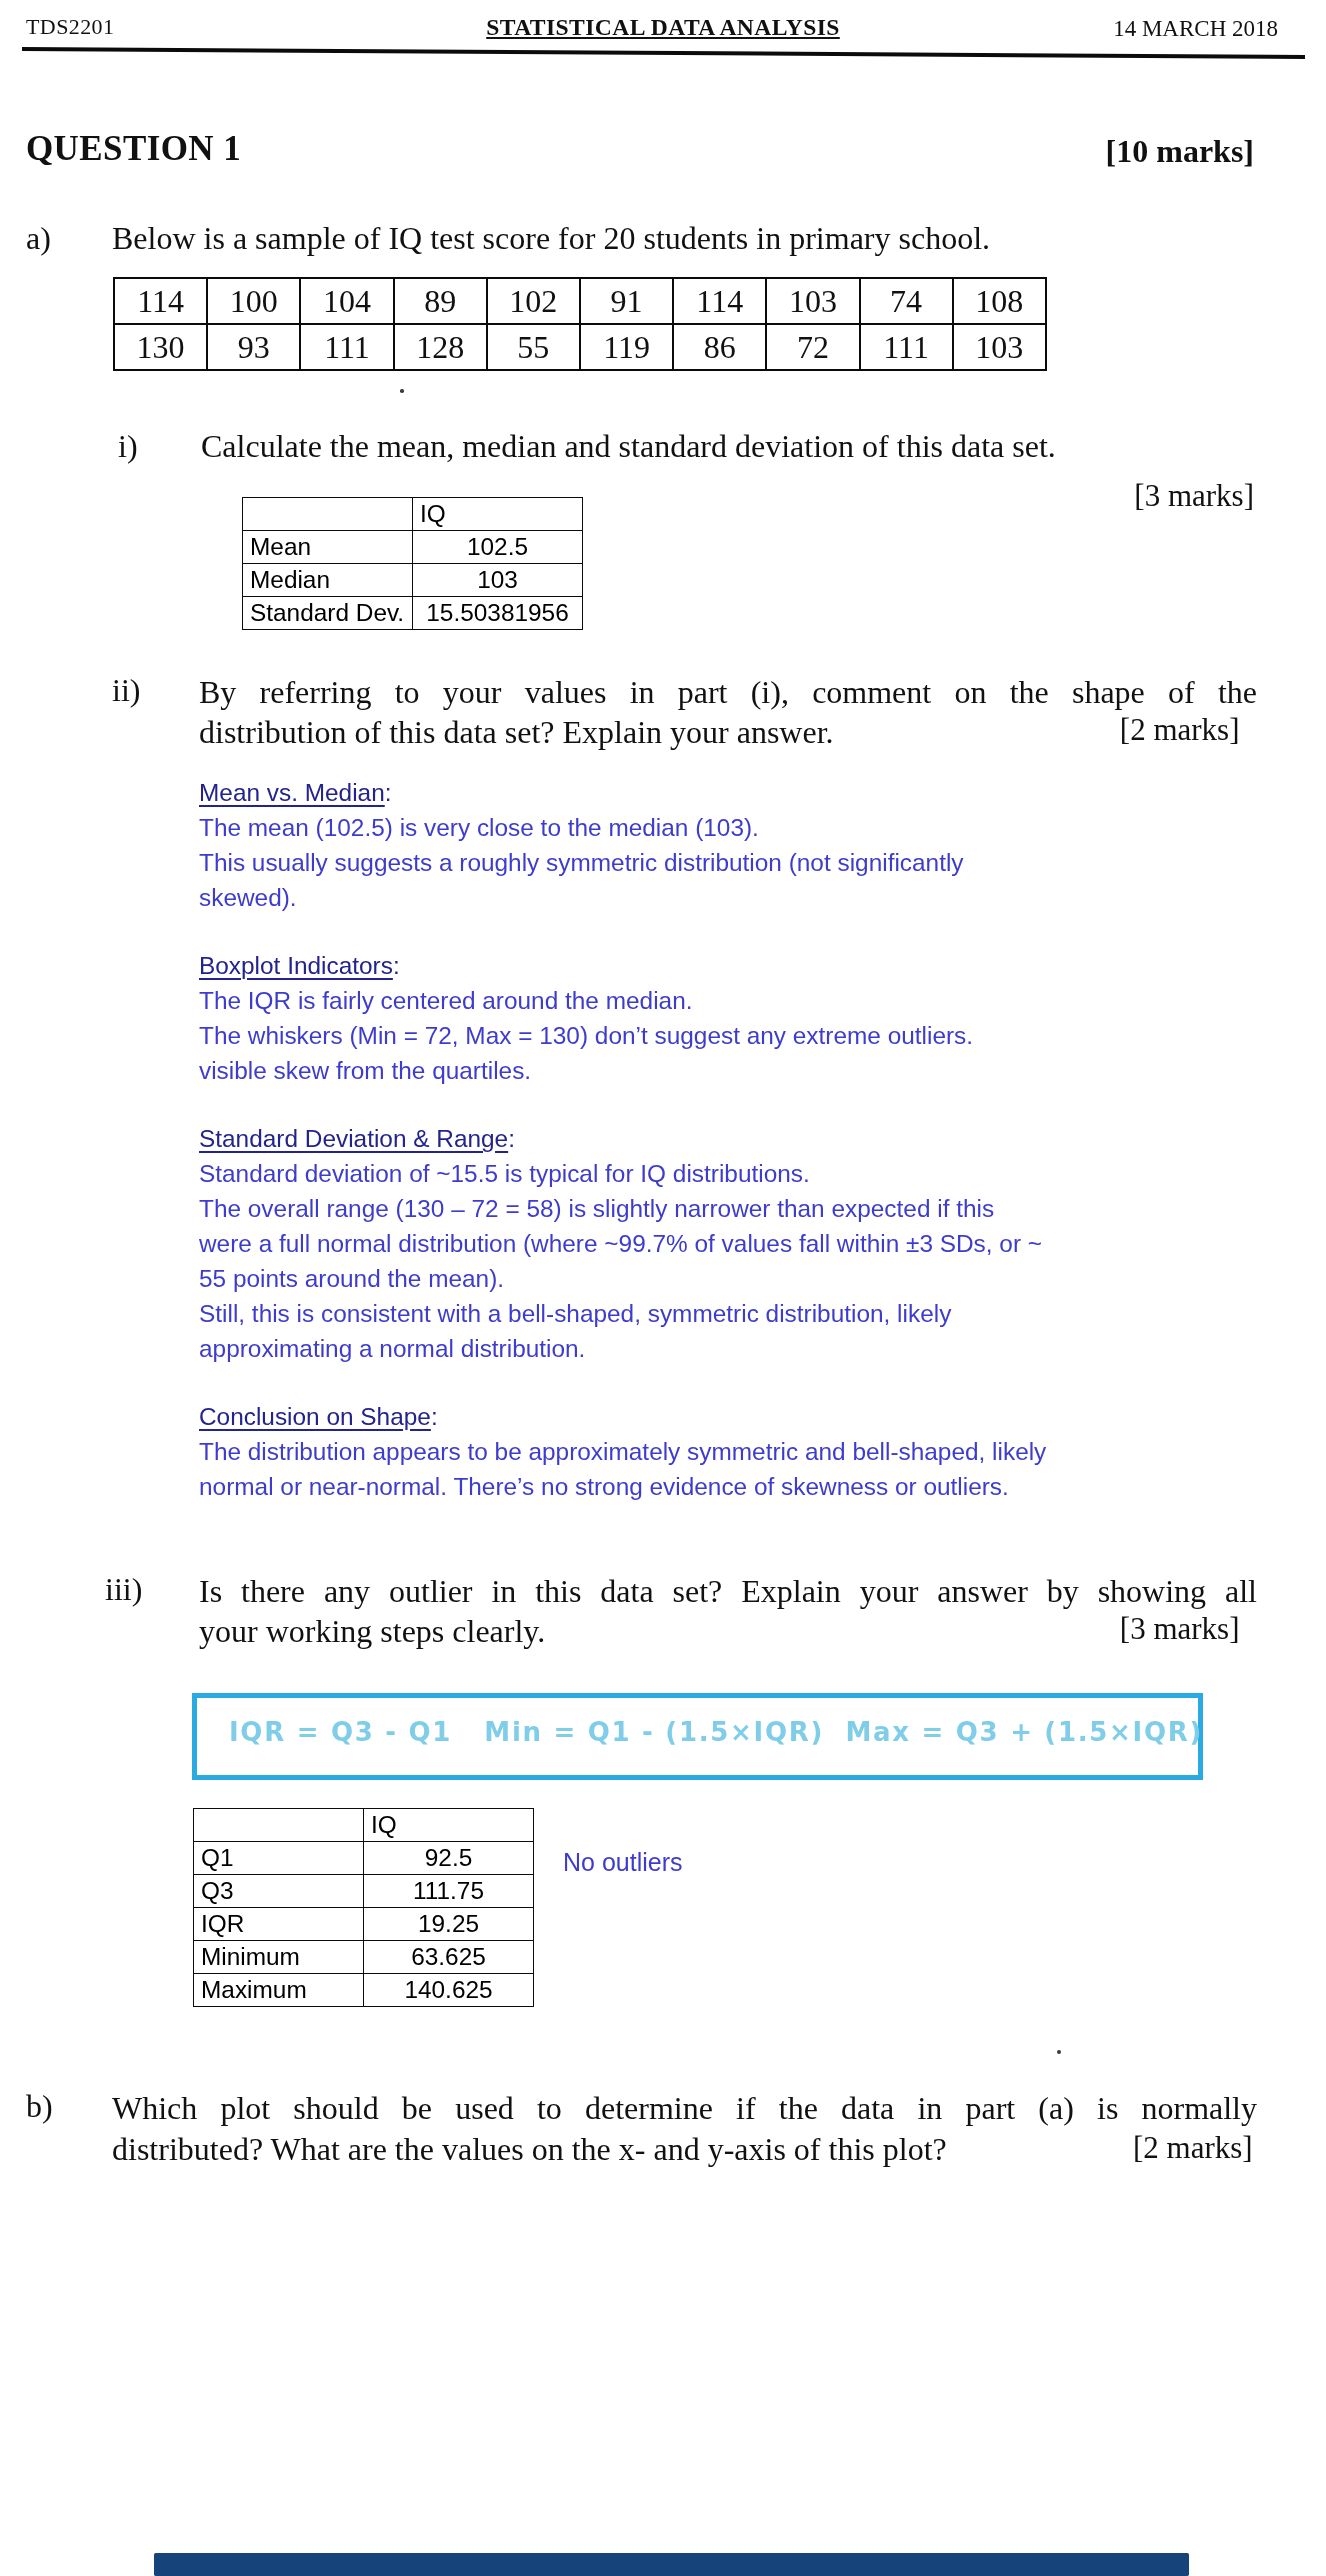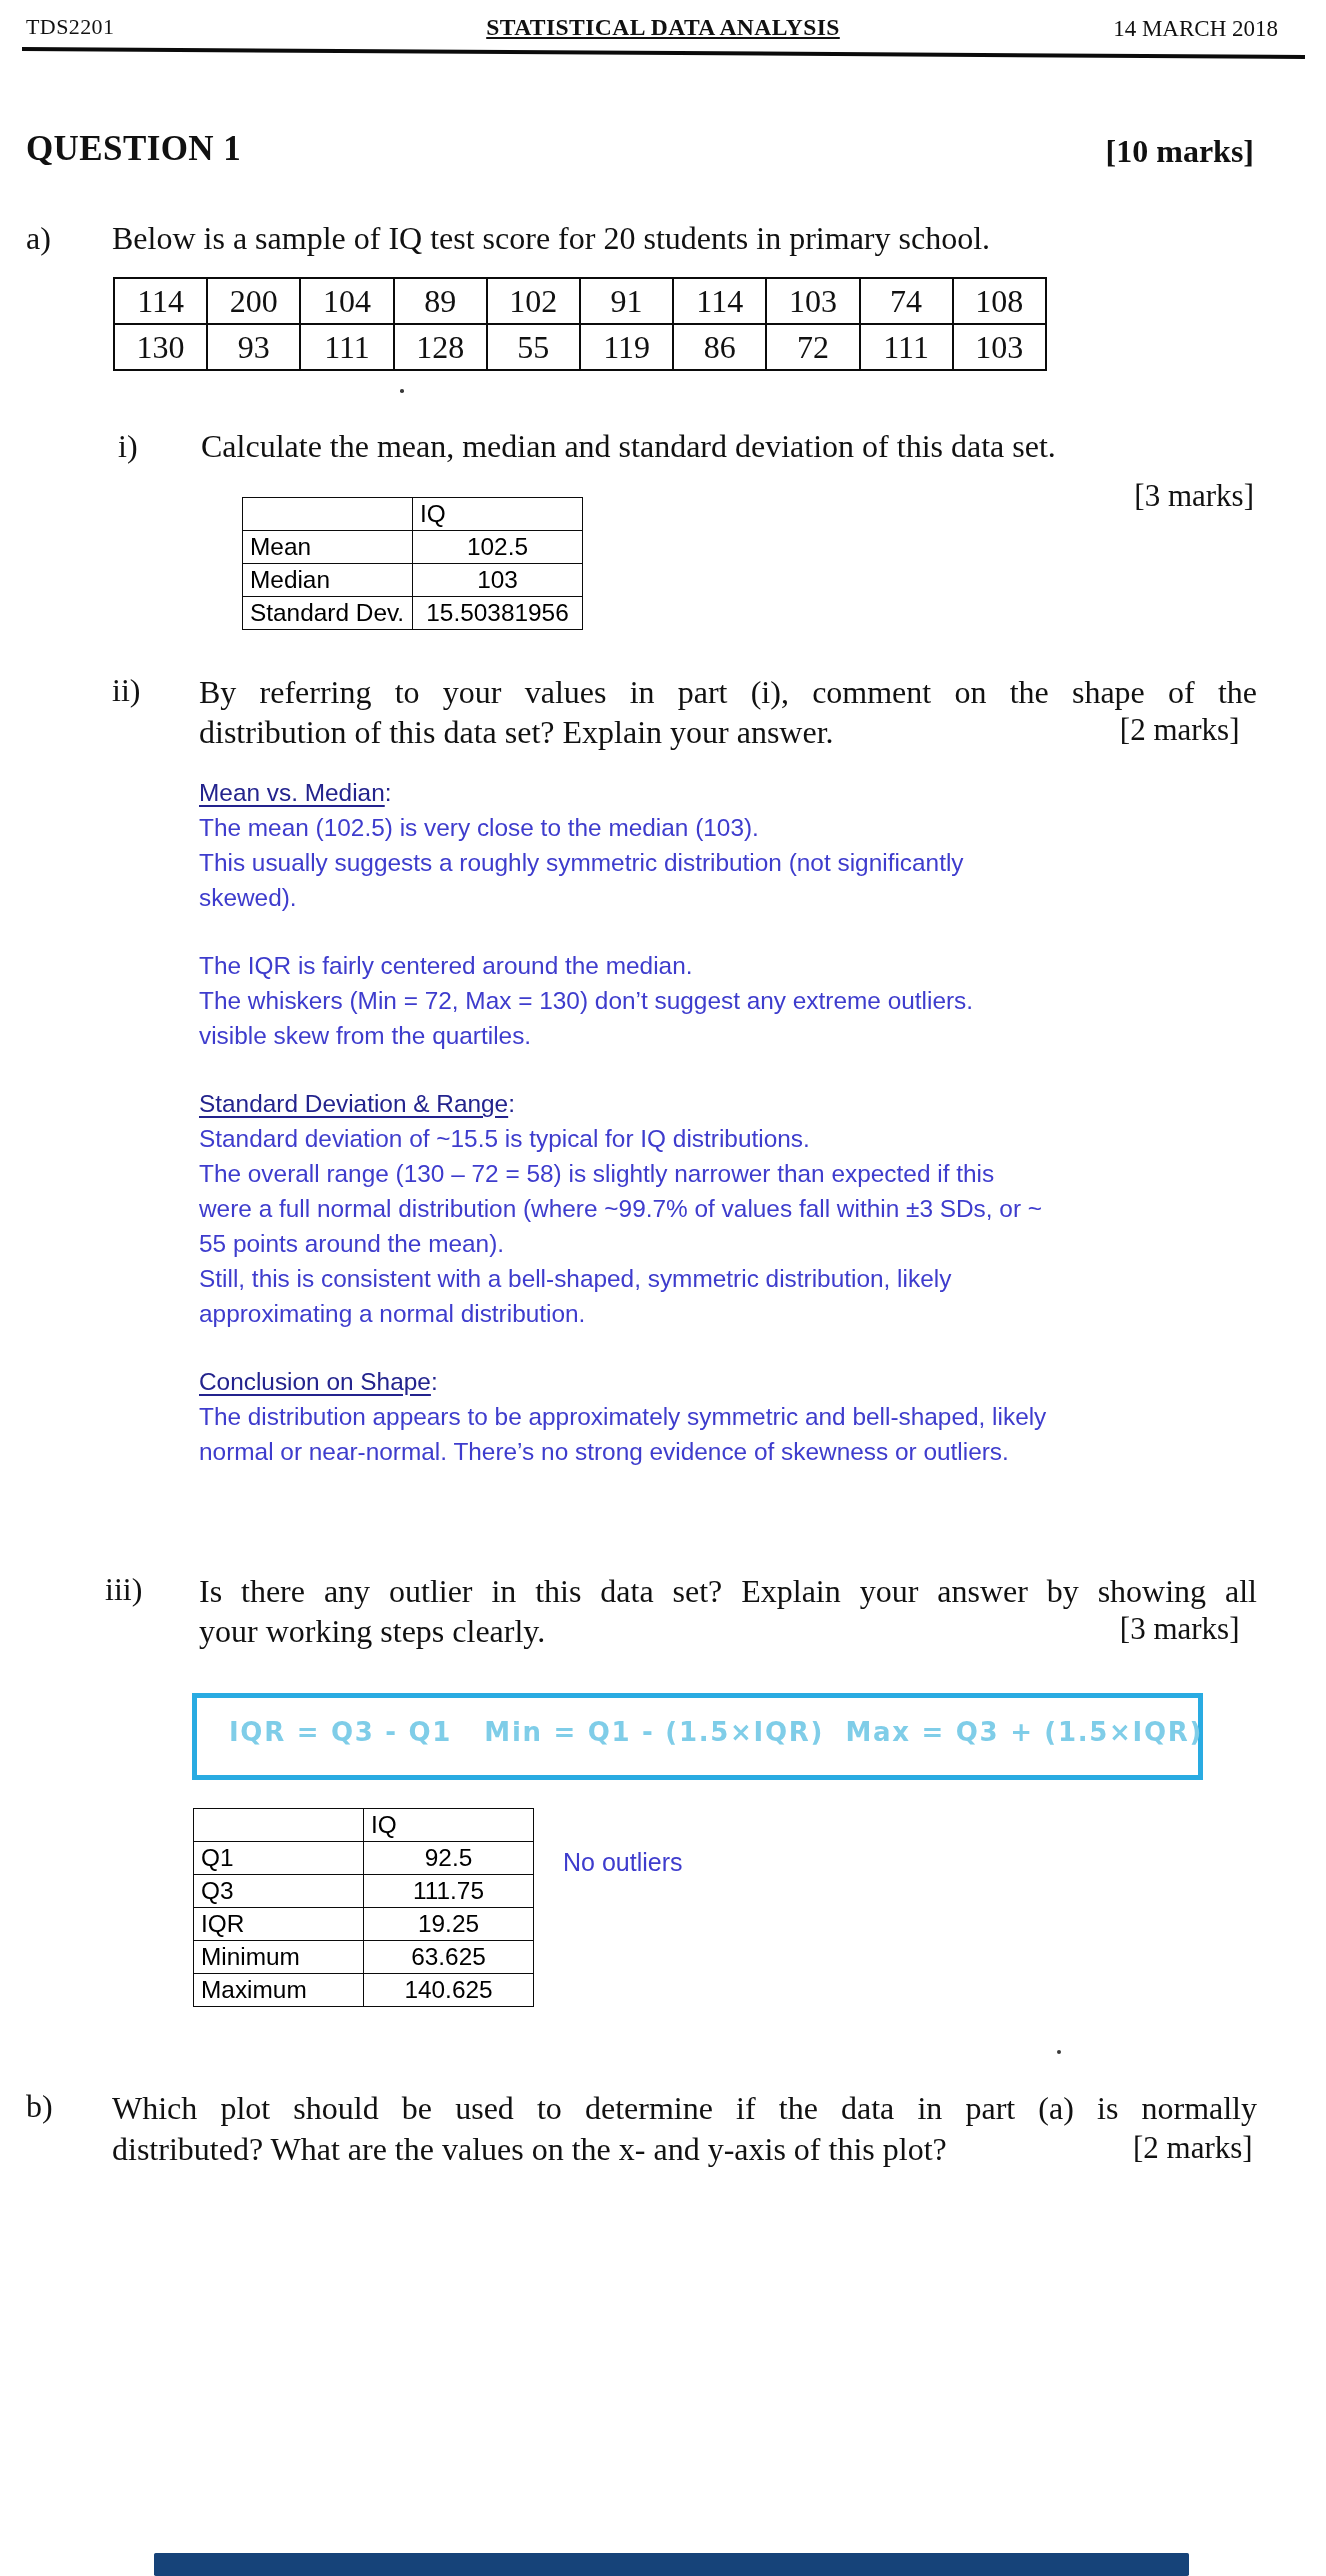--- a/index.html
+++ b/index.html
@@ -77,21 +77,21 @@
   <div class="q-title">QUESTION 1</div>
   <div class="q-marks">[10 marks]</div>
 
   <div class="part-label" style="left:26px;top:220px;">a)</div>
   <div class="part-text" style="left:112px;top:220px;">Below is a sample of IQ test score for 20 students in primary school.</div>
 
   <table class="scores">
       <tbody>
         <tr>
           <td>114</td>
-          <td>200</td>
+          <td>100</td>
           <td>104</td>
           <td>89</td>
           <td>102</td>
           <td>91</td>
           <td>114</td>
           <td>103</td>
           <td>74</td>
           <td>108</td>
         </tr>
         <tr>
@@ -143,20 +143,21 @@
   </div>
 
   <div class="answers">
       <div class="ans-sec">
         <div class="ans-head"><span class="u">Mean vs. Median</span><span>:</span></div>
         <div class="ans-line">The mean (102.5) is very close to the median (103).</div>
         <div class="ans-line">This usually suggests a roughly symmetric distribution (not significantly</div>
         <div class="ans-line">skewed).</div>
       </div>
       <div class="ans-sec">
+        <div class="ans-head"><span class="u">Boxplot Indicators</span><span>:</span></div>
         <div class="ans-line">The IQR is fairly centered around the median.</div>
         <div class="ans-line">The whiskers (Min = 72, Max = 130) don’t suggest any extreme outliers.</div>
         <div class="ans-line">visible skew from the quartiles.</div>
       </div>
       <div class="ans-sec">
         <div class="ans-head"><span class="u">Standard Deviation &amp; Range</span><span>:</span></div>
         <div class="ans-line">Standard deviation of ~15.5 is typical for IQ distributions.</div>
         <div class="ans-line">The overall range (130 – 72 = 58) is slightly narrower than expected if this</div>
         <div class="ans-line">were a full normal distribution (where ~99.7% of values fall within ±3 SDs, or ~</div>
         <div class="ans-line">55 points around the mean).</div>

